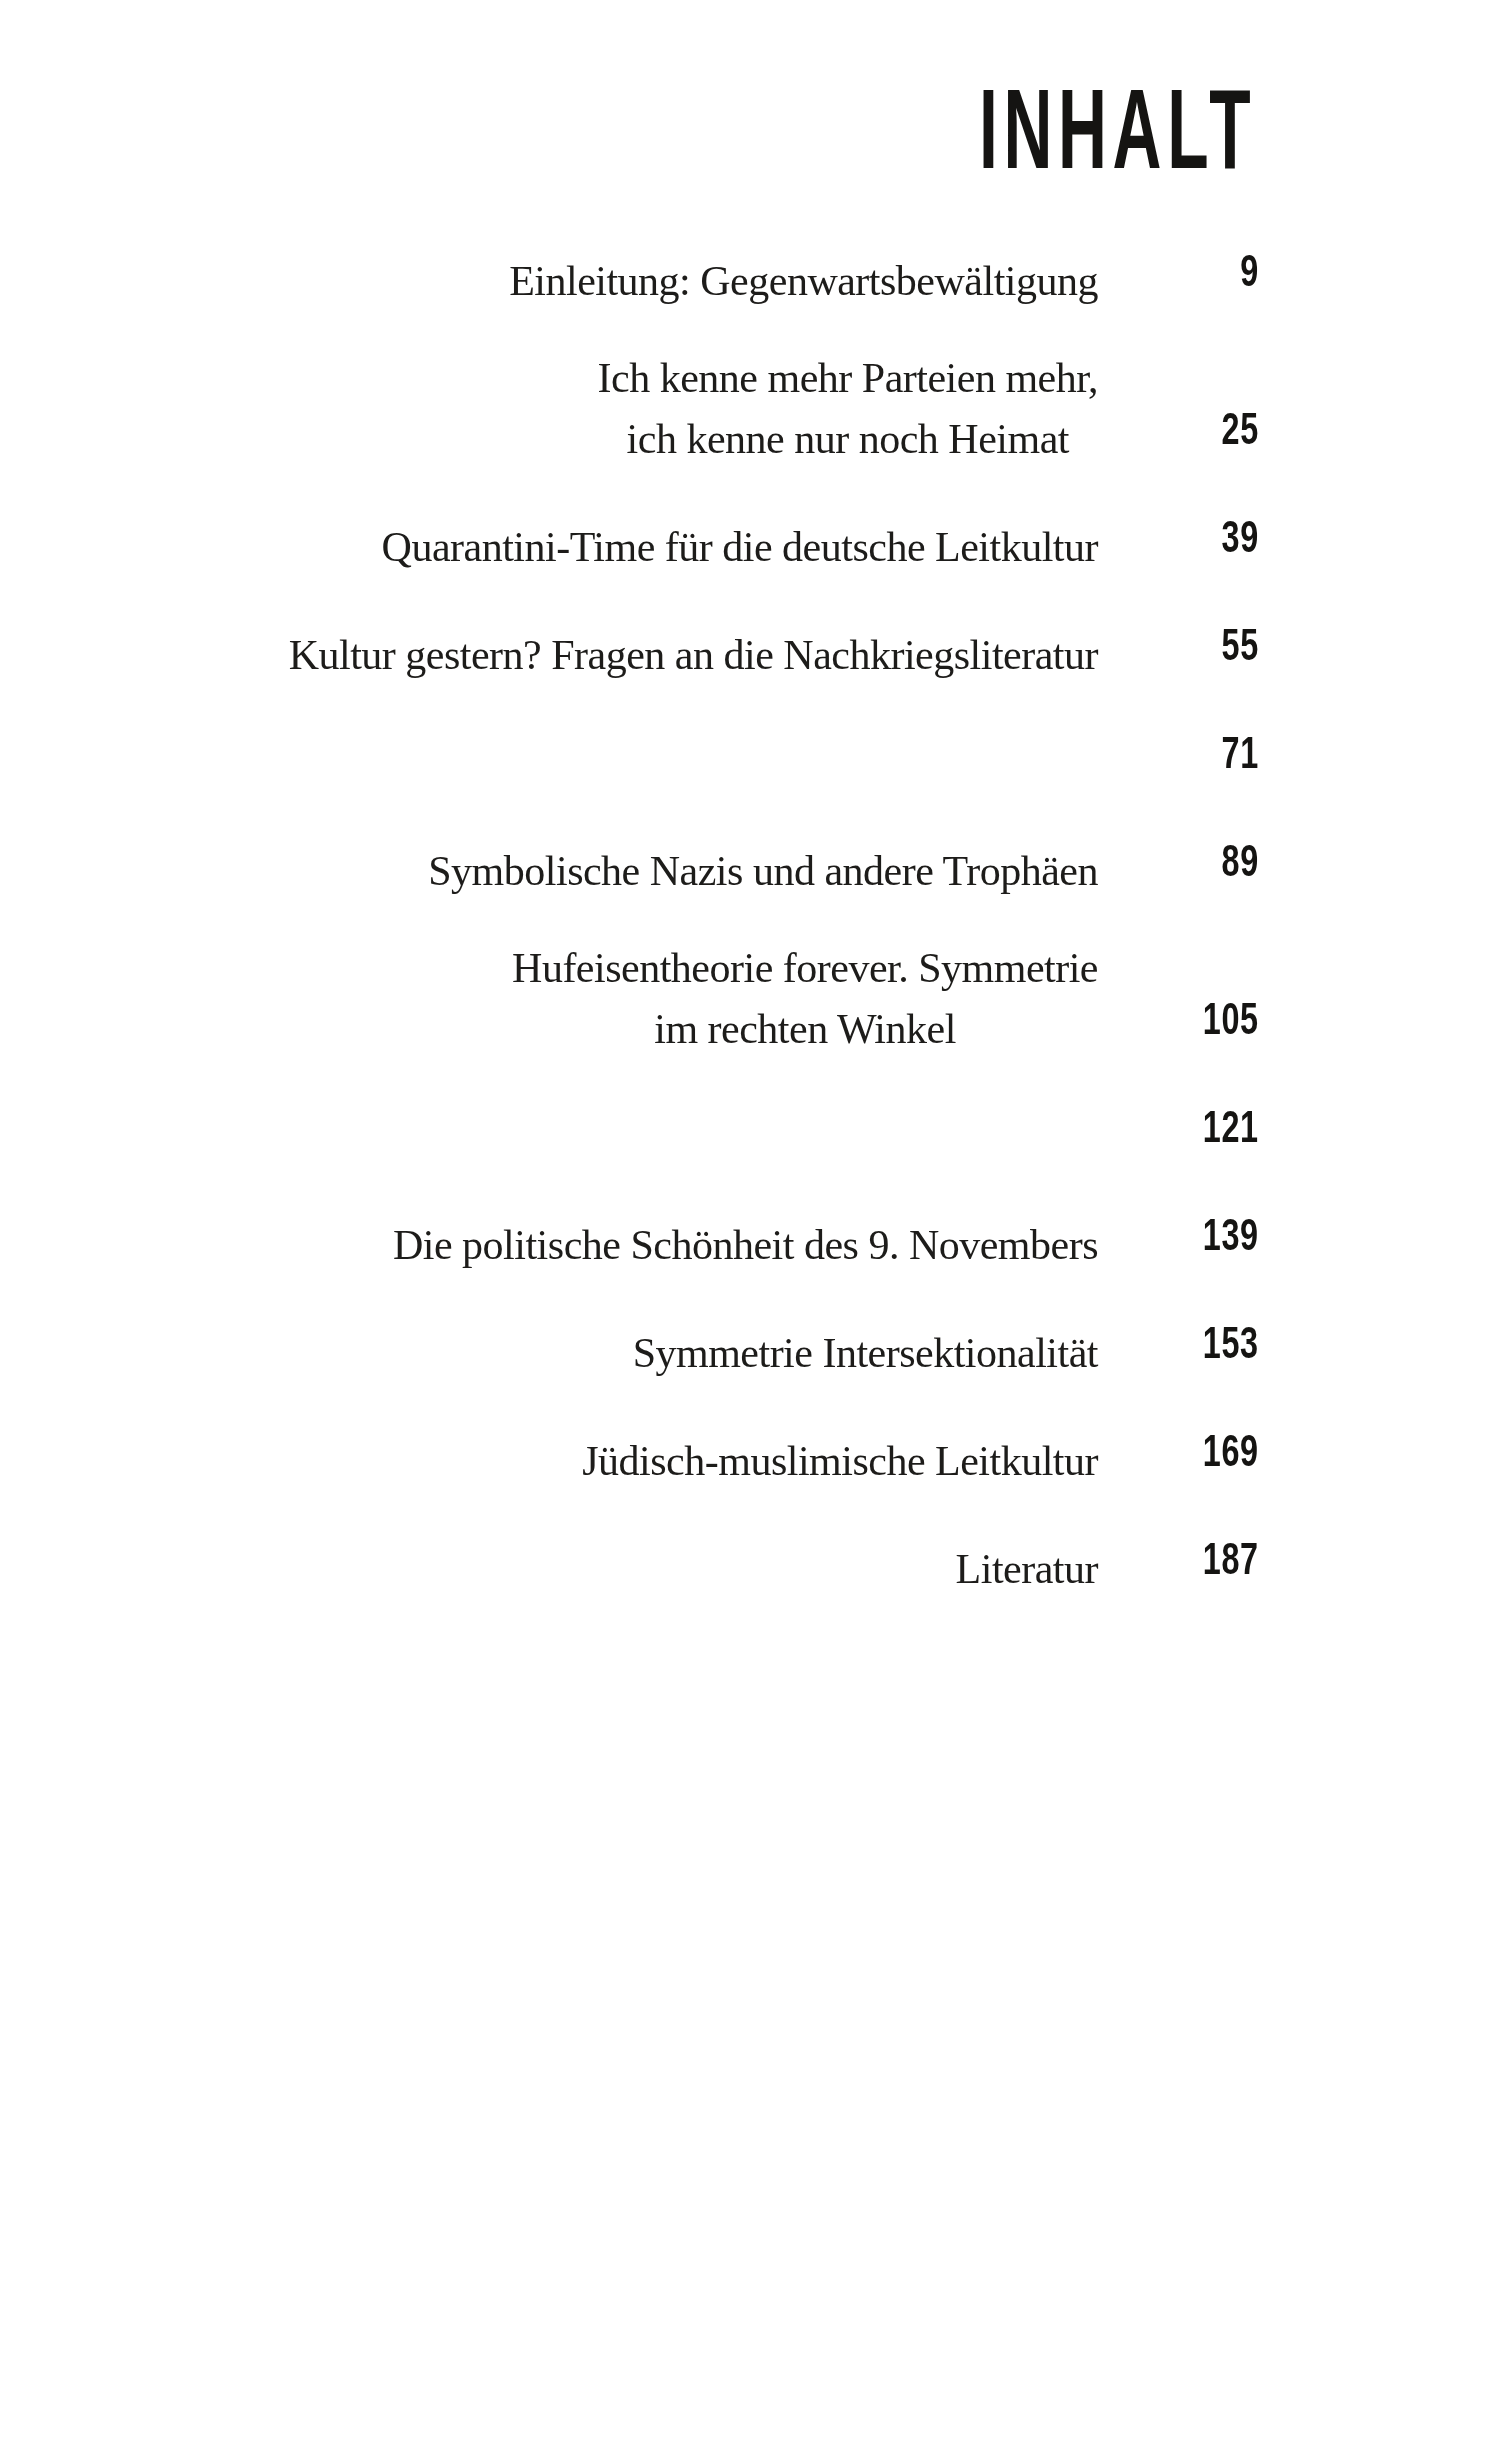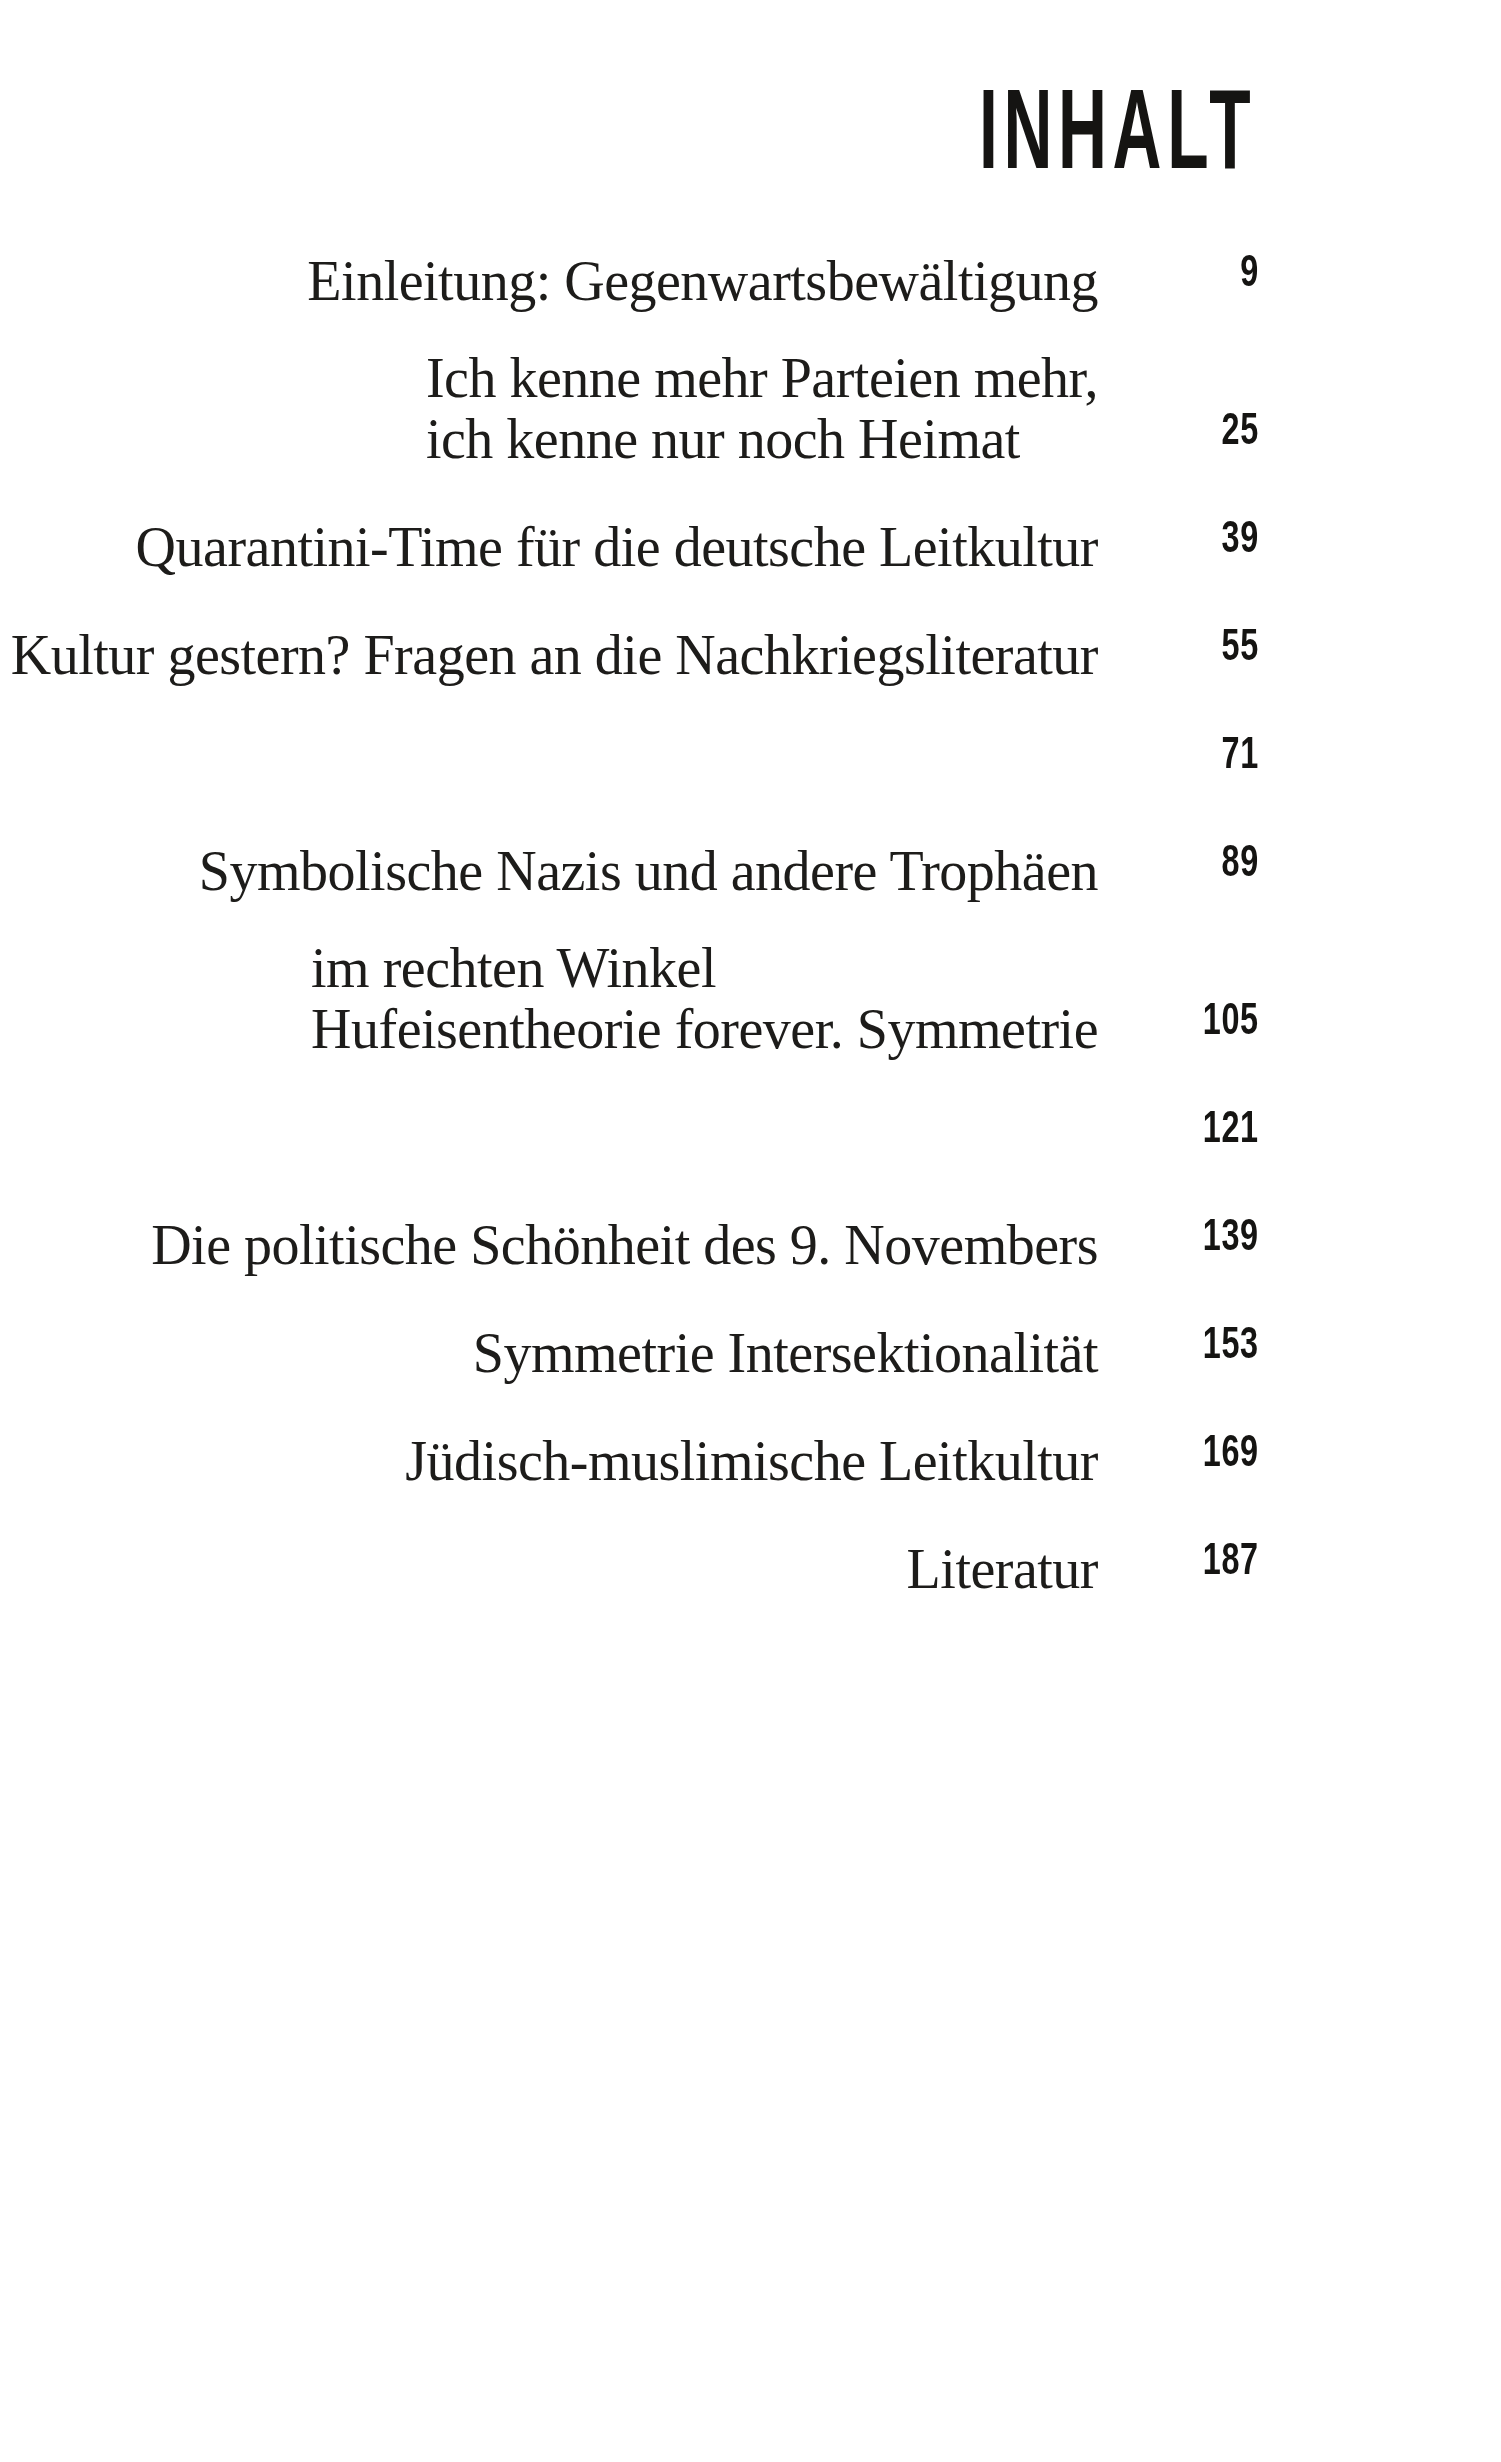--- a/index.html
+++ b/index.html
@@ -47,22 +47,22 @@
   }
 
   .entry {
     display: flex;
     justify-content: flex-end;
     align-items: flex-end;
     margin-bottom: 36px;
   }
 
   .entry-lines {
-    text-align: left;
-    font-size: 56px;
+    text-align: center;
+    font-size: 42px;
     line-height: 61px;
     letter-spacing: -0.5px;
   }
 
   .entry-page {
     width: 161px;
     text-align: right;
     line-height: 61px;
     white-space: nowrap;
   }
@@ -120,22 +120,22 @@
 
   <div class="entry">
     <div class="entry-lines">
           <div class="line">Symbolische Nazis und andere Trophäen</div>
         </div>
     <div class="entry-page"><span class="num-inner">89</span></div>
   </div>
 
   <div class="entry">
     <div class="entry-lines">
+          <div class="line">Hufeisentheorie forever. Symmetrie</div>
           <div class="line">im rechten Winkel</div>
-          <div class="line">Hufeisentheorie forever. Symmetrie</div>
         </div>
     <div class="entry-page"><span class="num-inner">105</span></div>
   </div>
 
   <div class="entry">
     <div class="entry-page"><span class="num-inner">121</span></div>
   </div>
 
   <div class="entry">
     <div class="entry-lines">

